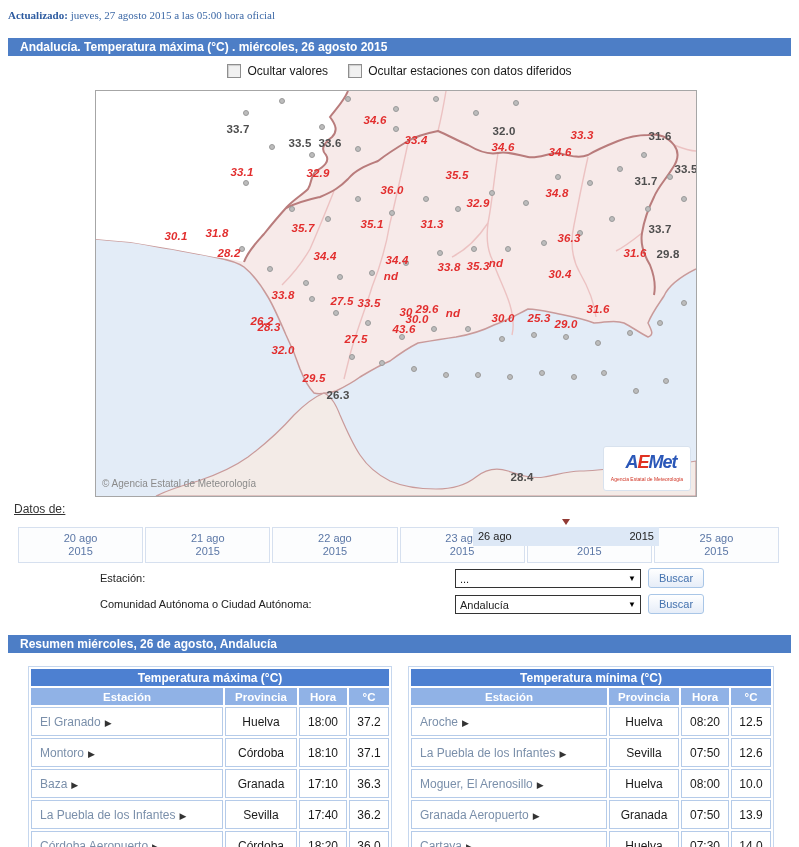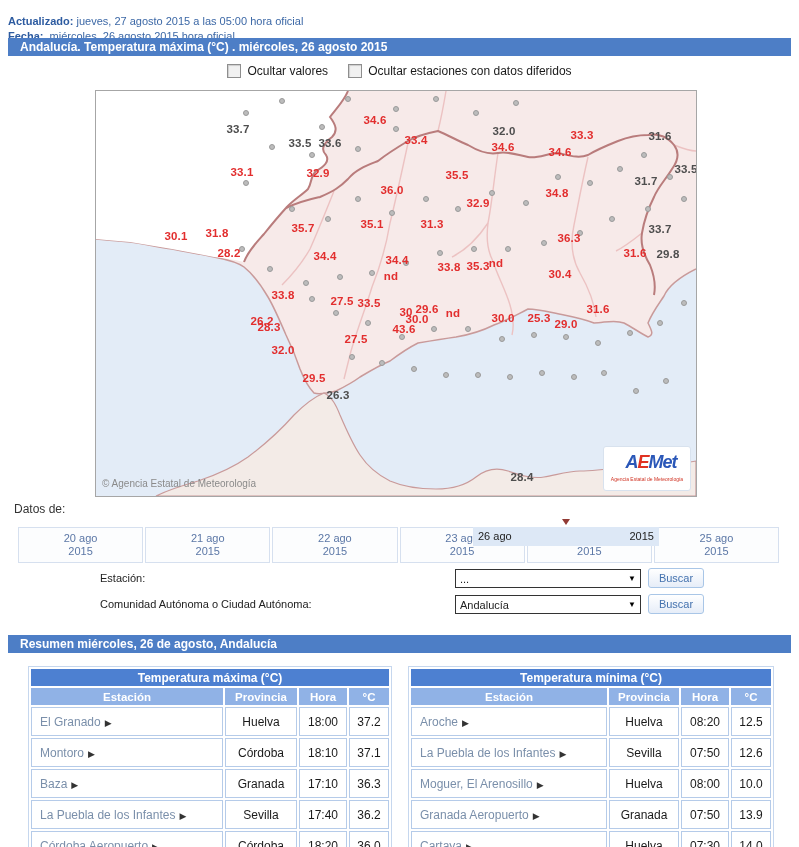--- a/index.html
+++ b/index.html
@@ -1,20 +1,20 @@
 <!DOCTYPE html>
 <html><head>
 <meta charset="utf-8">
 <style>
   html,body { margin:0; padding:0; background:#fff; }
   .page { position:relative; width:799px; height:847px; overflow:hidden;
           font-family:"Liberation Sans", sans-serif; background:#fff; }
 
   
-  .topinfo { position:absolute; left:8px; top:14px; font-size:11px; color:#3c68a6; line-height:15px; }
+  .topinfo { position:absolute; left:8px; top:8px; font-size:11px; color:#3c68a6; line-height:15px;font-family:Liberation Serif, serif; }
   .topinfo .lbl { font-weight:bold; color:#2d5ba0; }
 
   
   .bluebar { position:absolute; left:8px; width:783px; height:18px; background:#4d7ec6;
              color:#fff; font-weight:bold; font-size:12px; line-height:18px; padding-left:12px;
              box-sizing:border-box; }
 
   
   .checks { position:absolute; left:0; top:64px; width:799px; display:flex; justify-content:center;
             gap:20px; font-size:12px; color:#1a1a1a; align-items:center; }
@@ -23,31 +23,31 @@
         box-shadow:inset 1px 1px 1px rgba(0,0,0,.15); display:inline-block; }
 
   
   .map { position:absolute; left:95px; top:90px; width:600px; height:405px;
          border:1px solid #a6a6a6; background:#e3ecf7; overflow:hidden; }
   .map svg { position:absolute; left:0; top:0; }
   .dot { position:absolute; width:4px; height:4px; border-radius:50%; background:#bcbcbc;
          border:1px solid #9a9a9a; transform:translate(-50%,-50%); }
   .mlabel { position:absolute; transform:translate(-50%,-50%); font-weight:bold; font-size:11.5px;
             letter-spacing:.2px; white-space:nowrap; }
-  .mlabel.r { color:#e22e2e; }
+  .mlabel.r { color:#e22e2e;font-style:italic; }
   .mlabel.g { color:#4e4e4e; }
   .copyright { position:absolute; left:6px; bottom:7px; font-size:10px; color:#8a8a8a; }
   .logo { position:absolute; right:5px; bottom:5px; width:86px; height:43px; background:#fff;
           border:1px solid #d8e2ee; border-radius:3px; text-align:center; }
   .logo-text { font-style:italic; font-weight:bold; font-size:18px; line-height:30px; letter-spacing:-1px; color:#2a57b8;padding-left:8px; }
   .logo-text .e { color:#e03222; }
   .logo-sub { font-size:5px; color:#d03222; line-height:5px; }
 
   
-  .datosde { position:absolute; left:14px; top:502px; font-size:12px; color:#333; }
+  .datosde { position:absolute; left:14px; top:502px; font-size:12px; color:#333;text-decoration:underline; }
   .tabs { position:absolute; left:18px; top:527px; width:761px; display:flex; gap:2px; }
   .tab { flex:1; position:relative; border:1px solid #d6e0ef; background:#fcfdfe; color:#5b77a6;
          font-size:11px; text-align:center; padding:4px 0; line-height:13px; box-sizing:border-box; }
   .tab.sel { background:#dde8f6; border-color:#dde8f6; }
   .tabmarker { position:absolute; top:-9px; left:50%; transform:translateX(-50%); width:0; height:0;
                border-left:4px solid transparent; border-right:4px solid transparent;
                border-top:6px solid #923a34; }
 
   
   .flabel { position:absolute; left:100px; font-size:11px; color:#222; }
@@ -73,21 +73,20 @@
   .dtable td.cell.station { text-align:left; padding-left:8px; color:#7a8faa; }
   .dtable td.cell.station .arrow { color:#333; font-size:9px; margin-left:4px; }
 </style>
 </head>
 <body>
 
 <div class="page">
 
   <div class="topinfo">
     <div><span class="lbl">Actualizado:</span> <span>jueves, 27 agosto 2015 a las 05:00 hora oficial</span></div>
-    <div><span class="lbl">Fecha:</span>&nbsp; <span>miércoles, 26 agosto 2015 hora oficial</span></div>
   </div>
 
   <div class="bluebar" style="top:38px;">Andalucía. Temperatura máxima (°C) . miércoles, 26 agosto 2015</div>
 
   <div class="checks">
     <label>
       <span class="cb"></span>
       <span>Ocultar valores</span>
     </label>
     <label>

